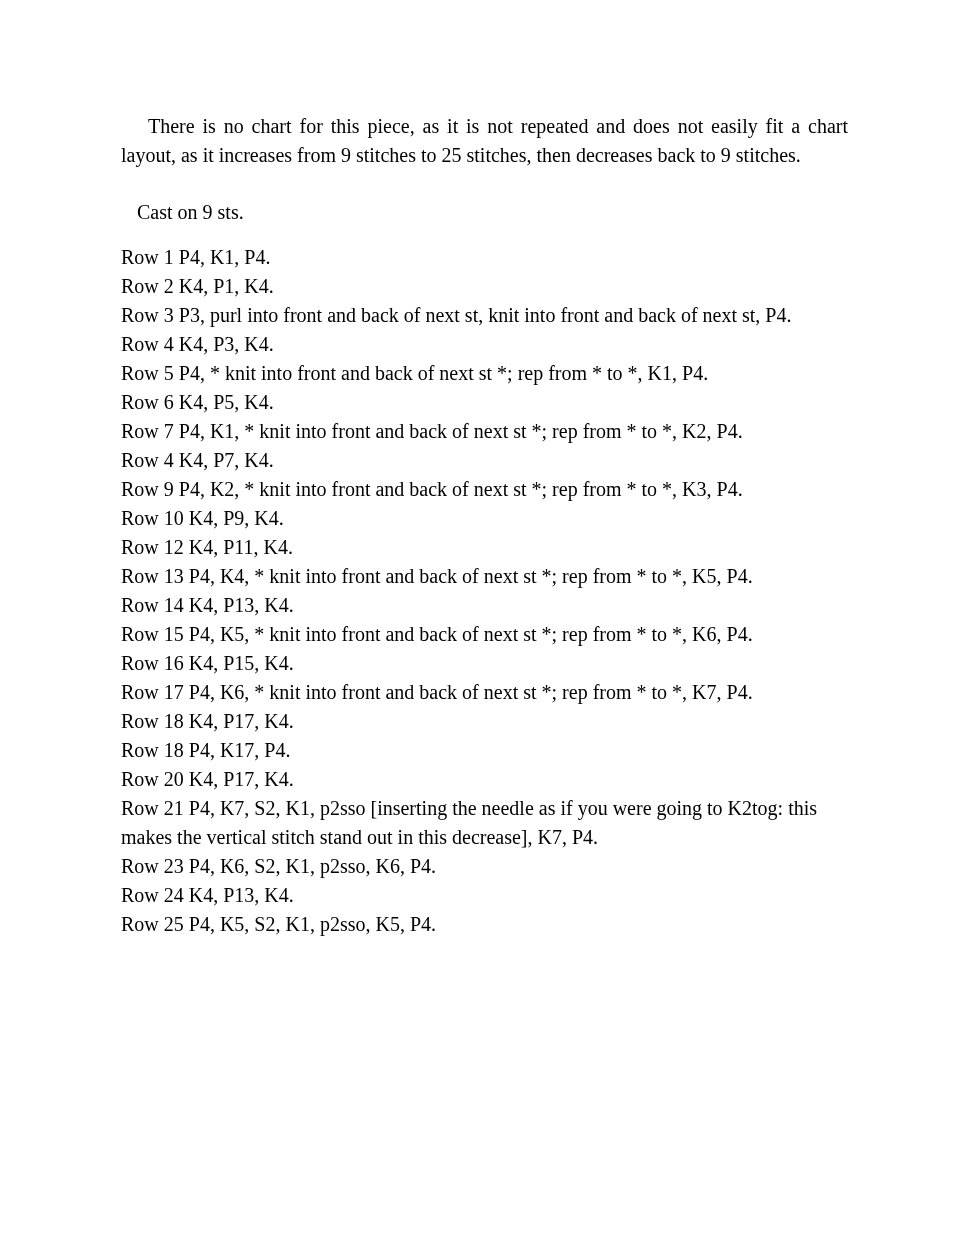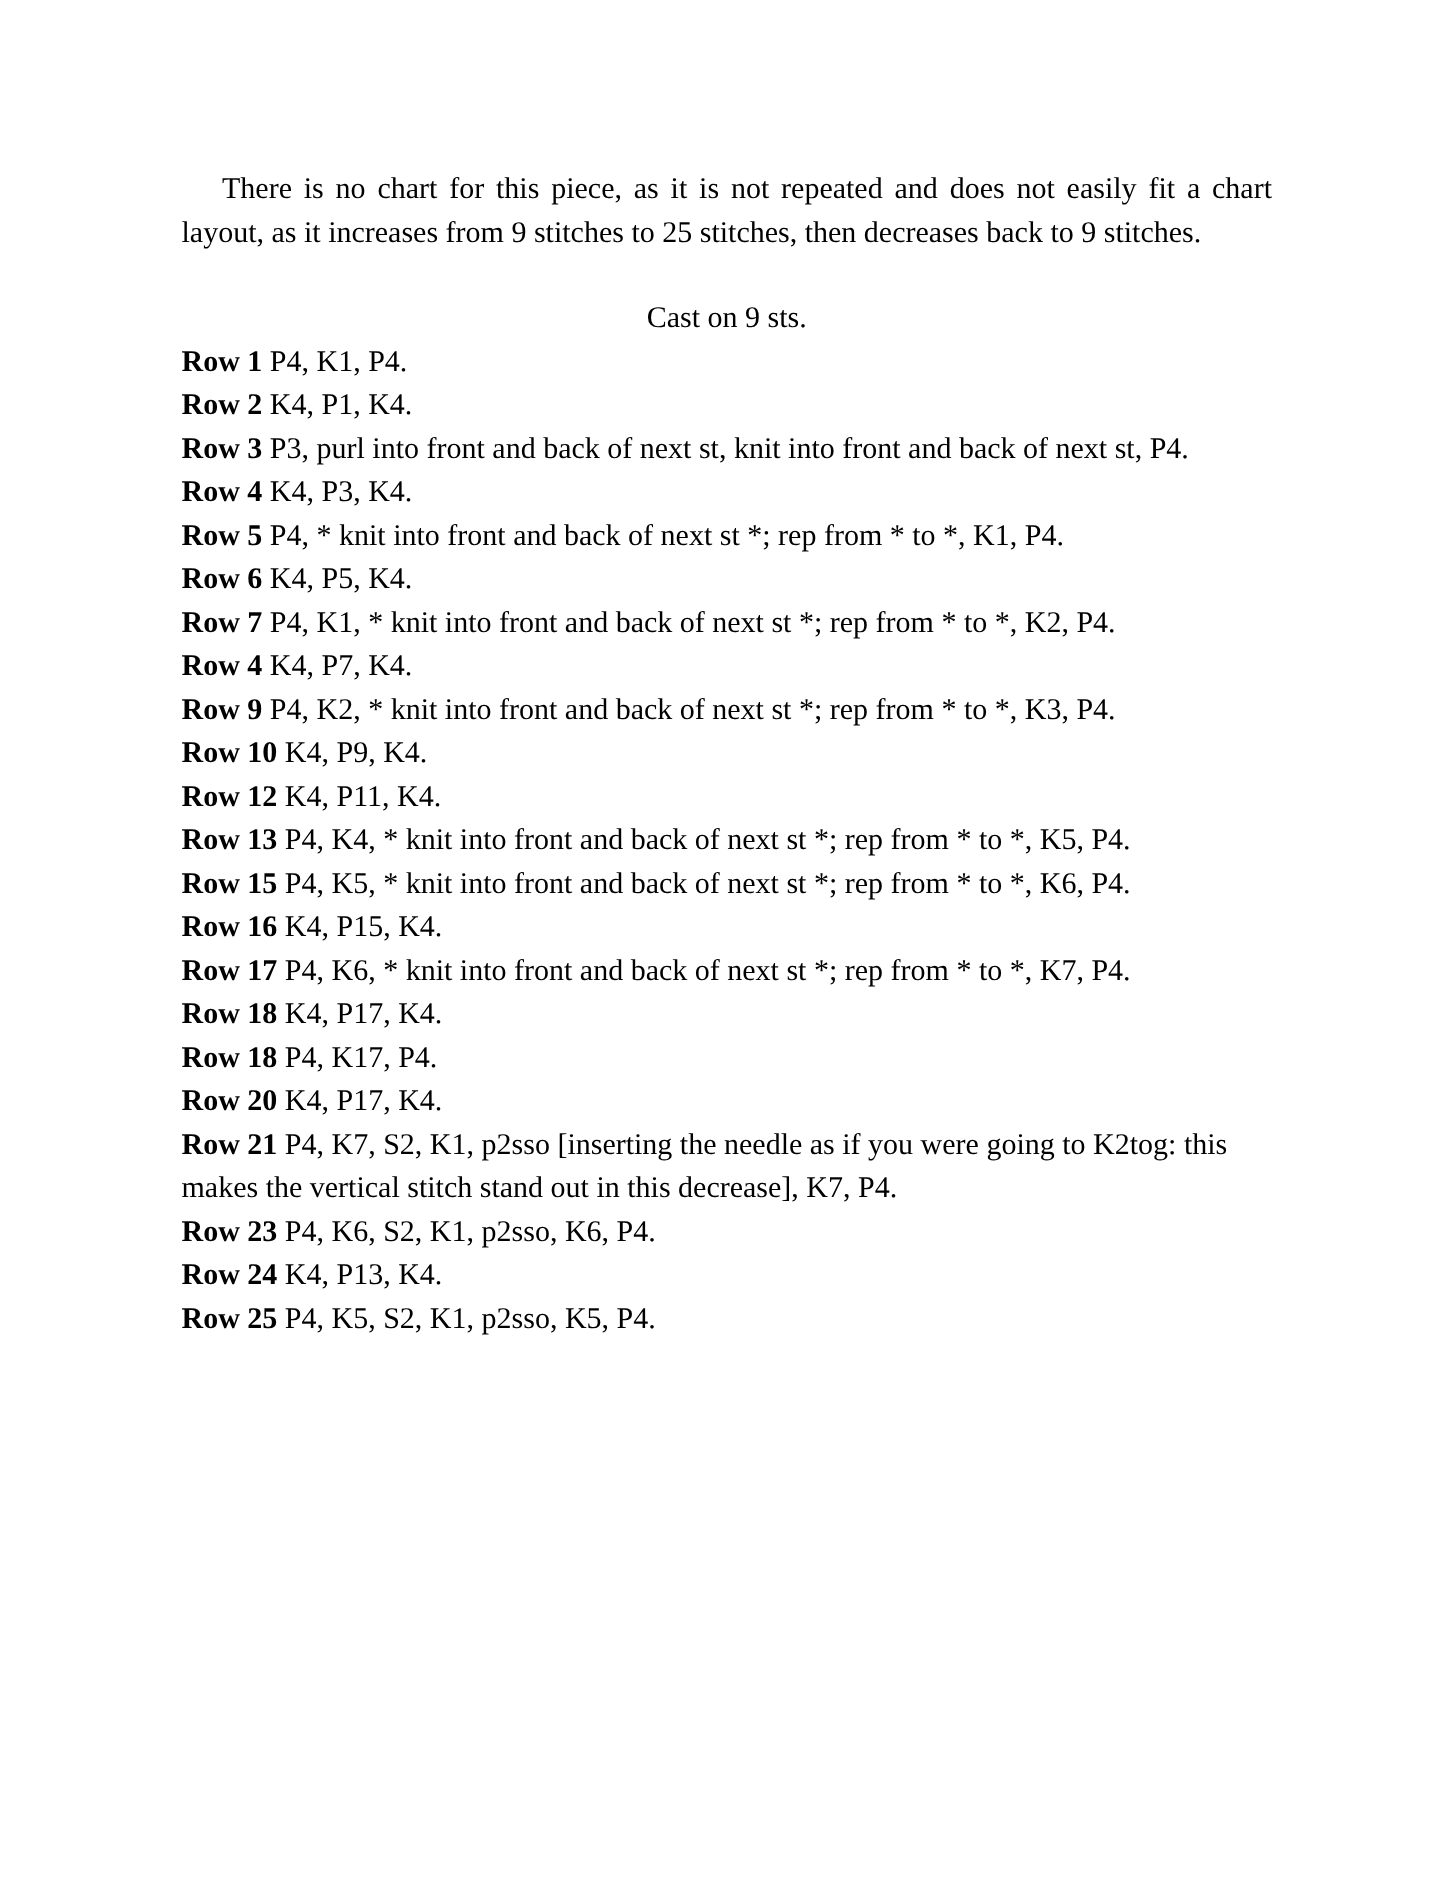--- a/index.html
+++ b/index.html
@@ -21,29 +21,28 @@
     width: 970px;
     height: 1015px;
     padding: 112px 122px 0 121px;
   }
   .intro {
     margin: 0 0 28px 0;
     text-align: justify;
     text-indent: 27px;
   }
   .cast-on {
-    margin: 0;
-    text-align: center;
+    margin: 16px;
   }
   .rows p {
     margin: 0;
     text-align: left;
   }
   .row-label {
-    font-weight: bold;
+    font-weight: normal;
   }
 </style>
 </head>
 <body>
 
 <div class="page">
   <p class="intro">There is no chart for this piece, as it is not repeated and does not easily fit a chart layout, as it increases from 9 stitches to 25 stitches, then decreases back to 9 stitches.</p>
 
   <p class="cast-on">Cast on 9 sts.</p>
 
@@ -53,20 +52,21 @@
       <p><span class="row-label">Row 3</span> <span>P3, purl into front and back of next st, knit into front and back of next st, P4.</span></p>
       <p><span class="row-label">Row 4</span> <span>K4, P3, K4.</span></p>
       <p><span class="row-label">Row 5</span> <span>P4, * knit into front and back of next st *; rep from * to *, K1, P4.</span></p>
       <p><span class="row-label">Row 6</span> <span>K4, P5, K4.</span></p>
       <p><span class="row-label">Row 7</span> <span>P4, K1, * knit into front and back of next st *; rep from * to *, K2, P4.</span></p>
       <p><span class="row-label">Row 4</span> <span>K4, P7, K4.</span></p>
       <p><span class="row-label">Row 9</span> <span>P4, K2, * knit into front and back of next st *; rep from * to *, K3, P4.</span></p>
       <p><span class="row-label">Row 10</span> <span>K4, P9, K4.</span></p>
       <p><span class="row-label">Row 12</span> <span>K4, P11, K4.</span></p>
       <p><span class="row-label">Row 13</span> <span>P4, K4, * knit into front and back of next st *; rep from * to *, K5, P4.</span></p>
+      <p><span class="row-label">Row 14</span> <span>K4, P13, K4.</span></p>
       <p><span class="row-label">Row 15</span> <span>P4, K5, * knit into front and back of next st *; rep from * to *, K6, P4.</span></p>
       <p><span class="row-label">Row 16</span> <span>K4, P15, K4.</span></p>
       <p><span class="row-label">Row 17</span> <span>P4, K6, * knit into front and back of next st *; rep from * to *, K7, P4.</span></p>
       <p><span class="row-label">Row 18</span> <span>K4, P17, K4.</span></p>
       <p><span class="row-label">Row 18</span> <span>P4, K17, P4.</span></p>
       <p><span class="row-label">Row 20</span> <span>K4, P17, K4.</span></p>
       <p><span class="row-label">Row 21</span> <span>P4, K7, S2, K1, p2sso [inserting the needle as if you were going to K2tog: this makes the vertical stitch stand out in this decrease], K7, P4.</span></p>
       <p><span class="row-label">Row 23</span> <span>P4, K6, S2, K1, p2sso, K6, P4.</span></p>
       <p><span class="row-label">Row 24</span> <span>K4, P13, K4.</span></p>
       <p><span class="row-label">Row 25</span> <span>P4, K5, S2, K1, p2sso, K5, P4.</span></p>

